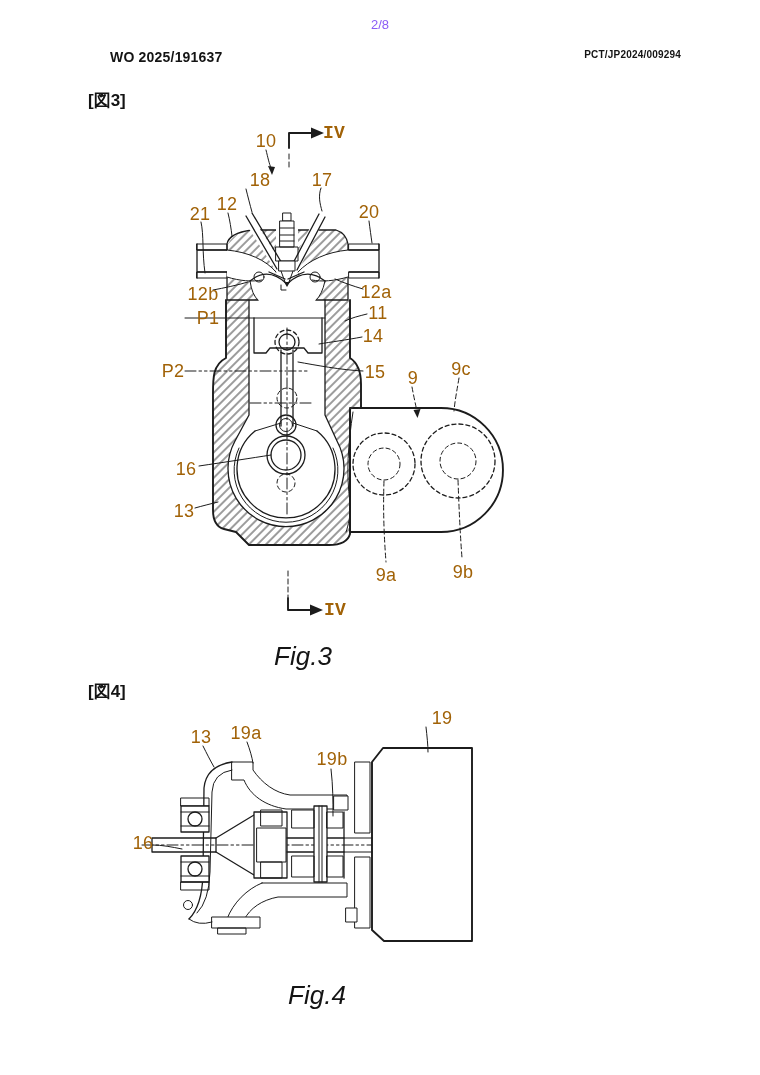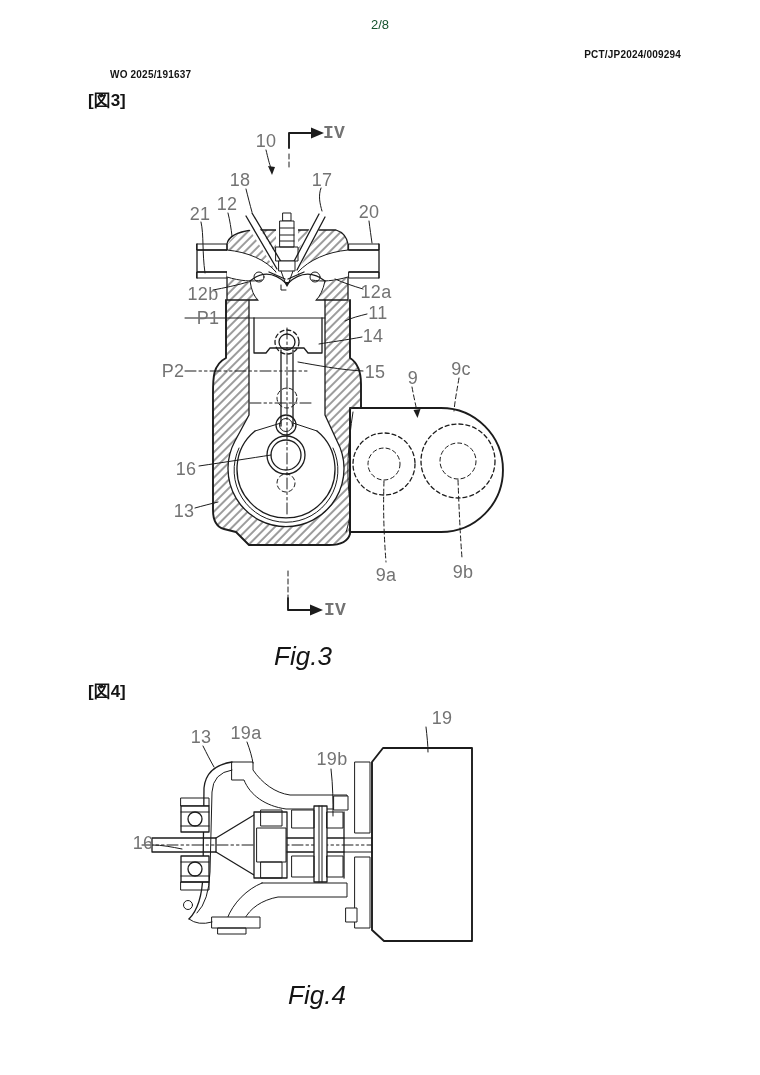--- a/index.html
+++ b/index.html
@@ -1,27 +1,27 @@
 <!DOCTYPE html>
 <html><head>
 <meta charset="utf-8">
 <style>
   html,body{margin:0;padding:0;background:#e8e8e8;}
   .page{position:relative;width:760px;height:1075px;background:#ffffff;
         font-family:"Liberation Sans",sans-serif;color:#141414;overflow:hidden;margin:0 auto;}
-  .page-num{position:absolute;left:0;right:0;top:17px;text-align:center;font-size:13px;color:#14532d;}
-  .pub{position:absolute;left:110px;top:49px;font-weight:700;font-size:10px;letter-spacing:.2px;margin-top:20px;}
+  .page-num{position:absolute;left:0;right:0;top:17px;text-align:center;font-size:13px;color:#8b5cf6;}
+  .pub{position:absolute;left:110px;top:49px;font-weight:700;font-size:14px;letter-spacing:.2px;}
   .app{position:absolute;right:79px;top:49px;font-weight:700;font-size:10px;letter-spacing:.2px;}
   .fig-tag{position:absolute;left:88px;font-size:17px;font-weight:600;}
   .fig-tag.f3{top:89px;}
   .fig-tag.f4{top:680px;}
   .fig-caption{position:absolute;transform:translate(-50%,-50%);font-style:italic;font-size:26px;
                font-family:"Liberation Sans",sans-serif;}
   .ref-label{position:absolute;transform:translate(-50%,-50%);font-size:18px;white-space:nowrap;
-             letter-spacing:.3px;color:#737373;}
+             letter-spacing:.3px;color:#a16207;}
   .ref-label.serif{font-family:Liberation Mono, monospace;font-weight:700;font-size:18px;}
   svg.drawing{position:absolute;left:0;top:0;}
   .s{fill:none;stroke:#1c1c1c;stroke-width:1.3;stroke-linecap:round;stroke-linejoin:round;}
   .s2{fill:none;stroke:#1c1c1c;stroke-width:1.9;stroke-linecap:round;stroke-linejoin:round;}
   .s0{fill:none;stroke:#1c1c1c;stroke-width:1;stroke-linecap:round;stroke-linejoin:round;}
   .d{stroke-dasharray:5 3;}
   .dd{stroke-dasharray:11 3 2.5 3 2.5 3;}
   .dc{stroke-dasharray:4 3;}
   .w{fill:#ffffff;}
 </style>
@@ -238,21 +238,21 @@
         <path class="s0" d="M331,769 C333,786 333,801 333,816"></path>
         <path class="s0" d="M426,727 C427,736 428,745 428,752"></path>
         <path class="s0" d="M153,845 C162,845 172,847 182,849"></path>
       </g>
     </g>
   </svg>
 
   <div id="fig3-labels">
       <span class="ref-label" style="left: 266px; top: 141px;">10</span>
       <span class="ref-label serif" style="left: 334px; top: 133px;">IV</span>
-      <span class="ref-label" style="left: 240px; top: 180px;">18</span>
+      <span class="ref-label" style="left: 260px; top: 180px;">18</span>
       <span class="ref-label" style="left: 322px; top: 180px;">17</span>
       <span class="ref-label" style="left: 200px; top: 214px;">21</span>
       <span class="ref-label" style="left: 227px; top: 204px;">12</span>
       <span class="ref-label" style="left: 369px; top: 212px;">20</span>
       <span class="ref-label" style="left: 203px; top: 294px;">12b</span>
       <span class="ref-label" style="left: 376px; top: 292px;">12a</span>
       <span class="ref-label" style="left: 172px; top: 318px; margin-left: 36px;">P1</span>
       <span class="ref-label" style="left: 378px; top: 313px;">11</span>
       <span class="ref-label" style="left: 373px; top: 336px;">14</span>
       <span class="ref-label" style="left: 173px; top: 371px;">P2</span>

